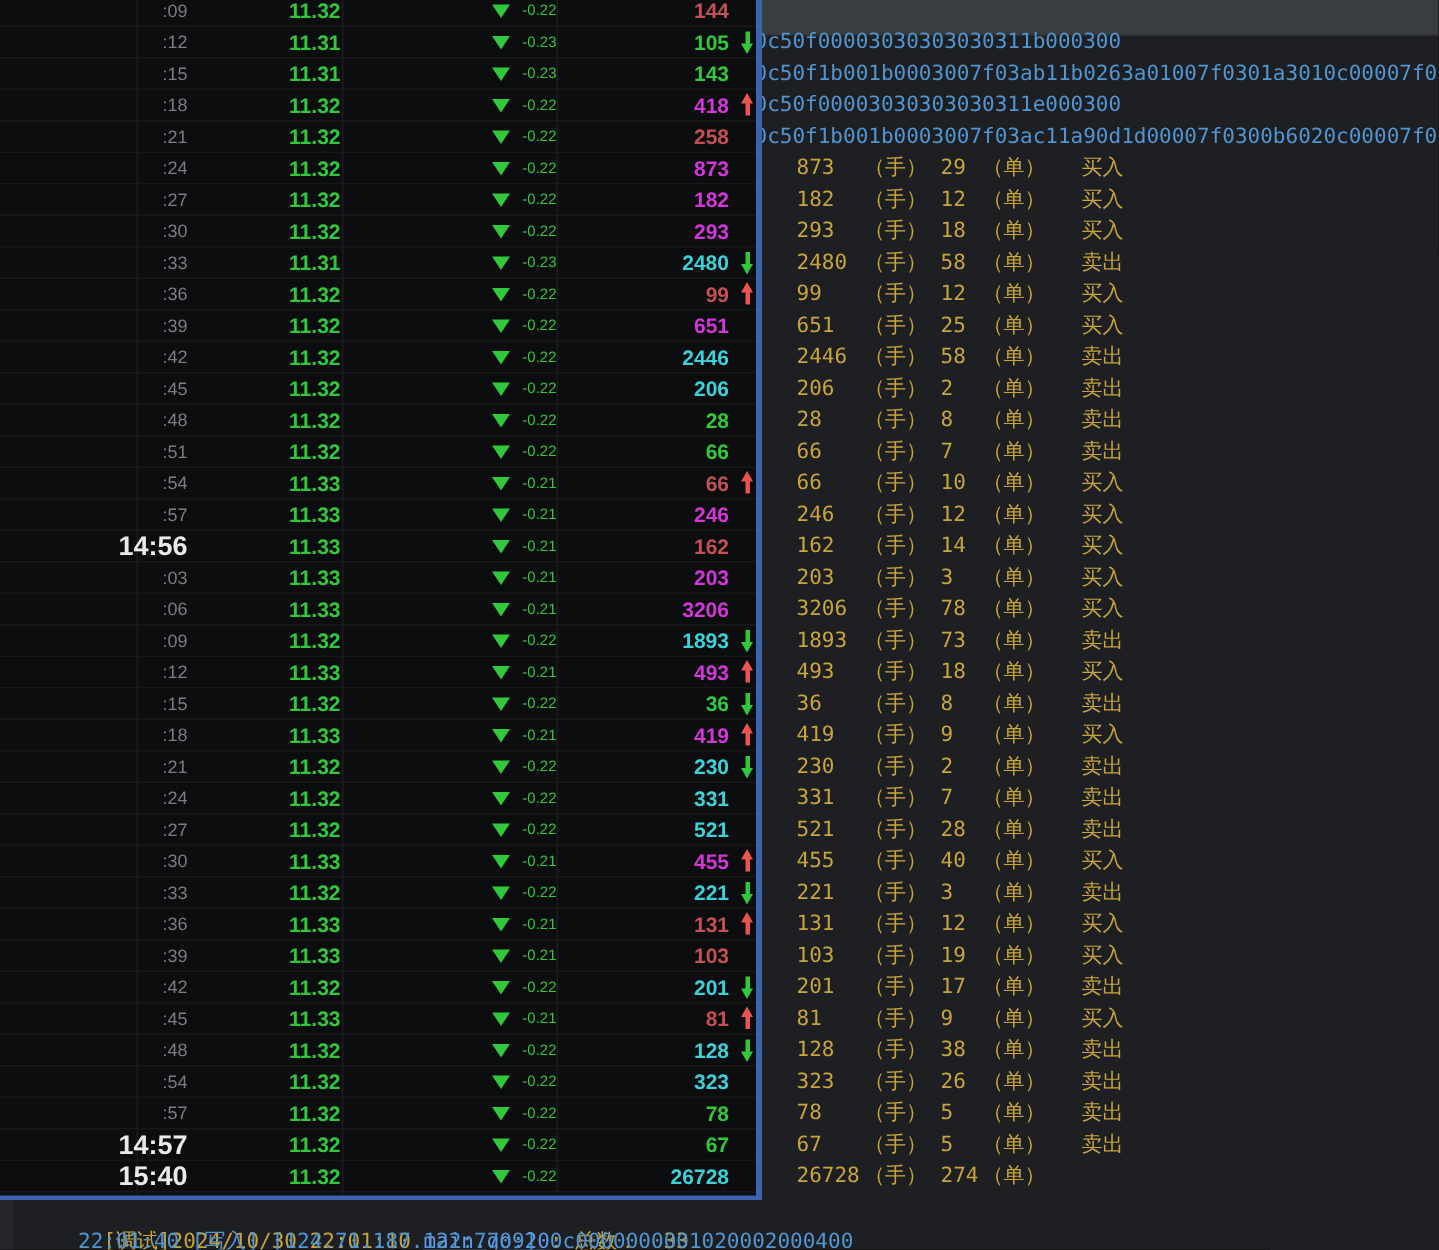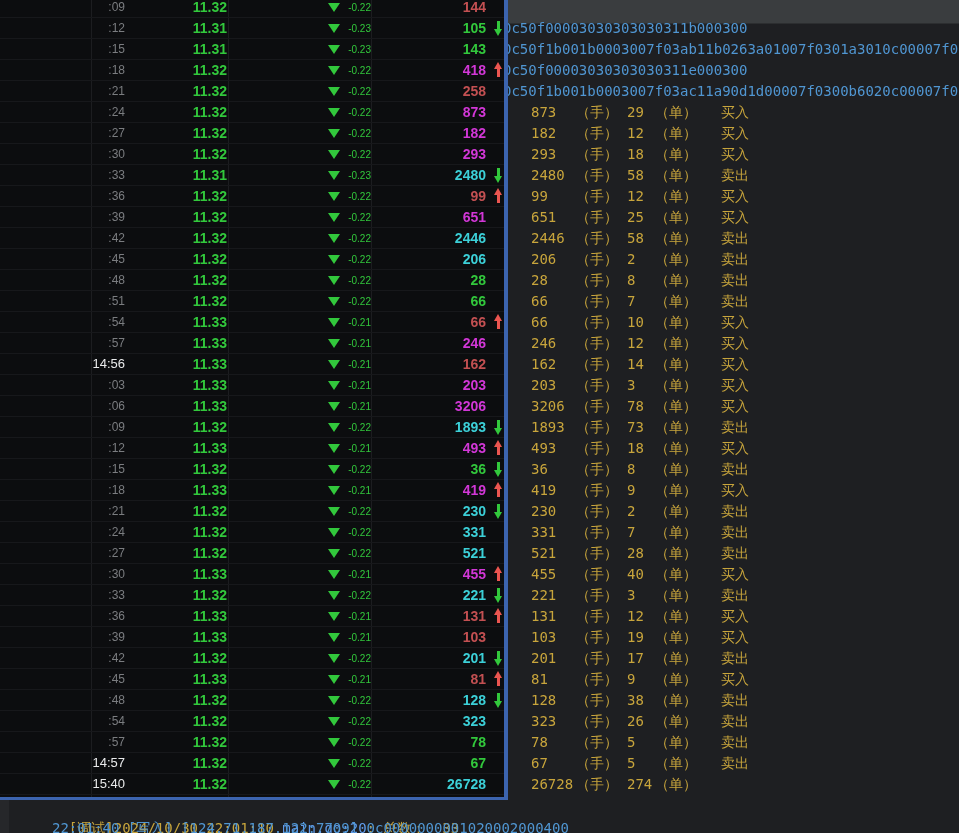--- a/index.html
+++ b/index.html
@@ -35,21 +35,21 @@
     position:absolute;left:0;top:0;width:504px;height:797px;
     background:#0c0d0f;border-right:4px solid var(--accent_border);
     border-bottom:3px solid var(--accent_border);z-index:2;overflow:hidden;
   }
   .grid-v{position:absolute;top:0;bottom:0;width:1px;background:#1c1d20}
   .gv1{left:91px}.gv2{left:228px}.gv3{left:371px}
   .tick-rows{position:absolute;left:0;top:-3px;right:0}
   .row{position:relative;height:20px;border-bottom:1px solid #17181b;font-family:"Liberation Sans",sans-serif}
   .row > *{position:absolute;top:0}
   .c-time{left:0;width:125px;text-align:right;line-height:20px;font-size:12px;color:var(--time_gray)}
-  .c-time.major{font-size:13px;font-weight:normal;color:var(--time_white)}
+  .c-time.major{font-size:18px;font-weight:bold;color:var(--time_white)}
   .c-price{left:130px;width:97px;text-align:right;line-height:20px;font-size:14px;font-weight:bold;color:var(--price_green)}
   .c-change{left:240px;width:131px;height:20px;display:flex;justify-content:flex-end;align-items:center;gap:8px}
   .tri{width:0;height:0;border-left:6px solid transparent;border-right:6px solid transparent;border-top:9px solid var(--price_green)}
   .chv{font-size:10px;font-weight:normal;color:var(--price_green)}
   .c-vol{left:376px;width:110px;text-align:right;line-height:20px;font-size:14px;font-weight:bold}
   .vred{color:var(--vol_red)}
   .vgreen{color:var(--vol_green)}
   .vmagenta{color:var(--vol_magenta)}
   .vcyan{color:var(--vol_cyan)}
   .c-arrow{left:491px;width:14px;height:20px;display:flex;align-items:center;justify-content:center}

